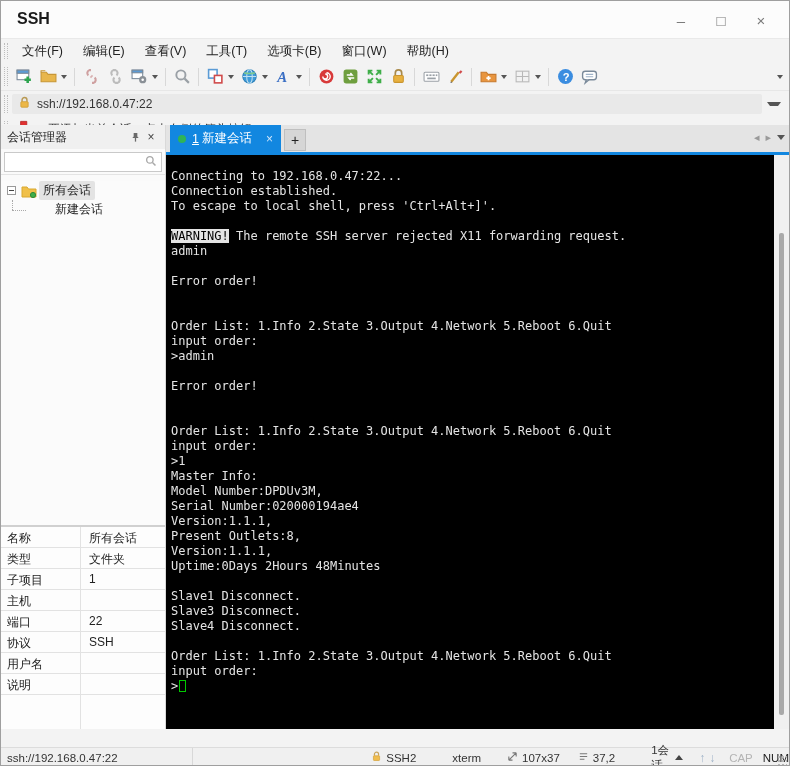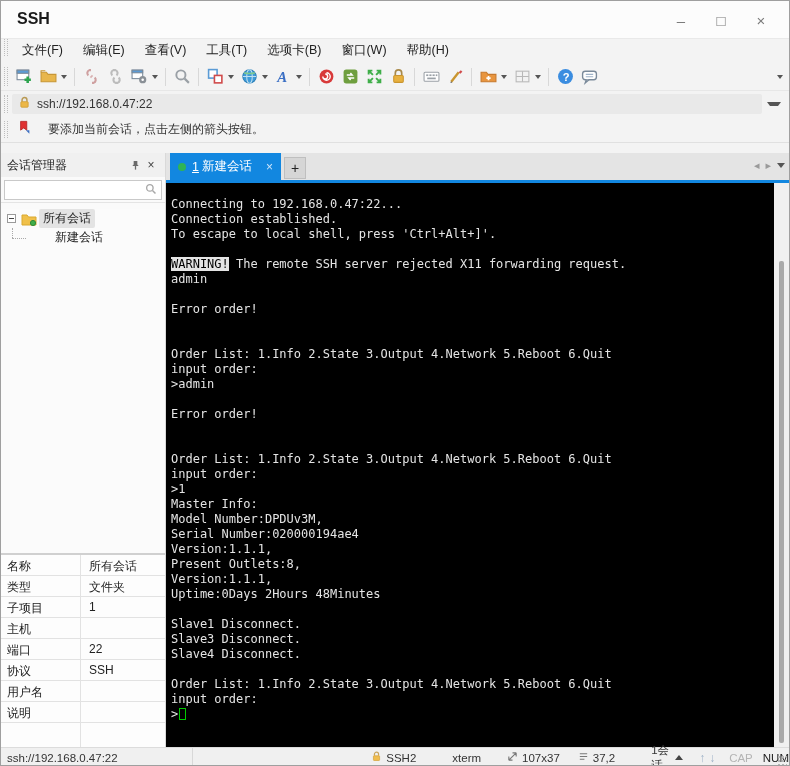--- a/index.html
+++ b/index.html
@@ -6,21 +6,21 @@
   html,body { width:790px; height:766px; font-family:"Liberation Sans",sans-serif; }
   .window { position:relative; width:790px; height:766px; background:#f3f3f3; border:1px solid #9f9f9f; overflow:hidden; }
 
   
   .titlebar { position:absolute; left:0; top:0; width:100%; height:38px; background:#fcfcfc; border-bottom:1px solid #e9e9e9; }
   .titlebar .title { position:absolute; left:16px; top:9px; font-size:16px; font-weight:bold; color:#1a1a1a; }
   .winbtns { position:absolute; right:8px; top:0; height:38px; display:flex; align-items:center; }
   .winbtn { width:40px; height:38px; display:flex; align-items:center; justify-content:center; color:#7b7b7b; font-size:15px; cursor:default; }
 
   
-  .menubar { position:absolute; left:0; top:38px; width:100%; height:24px; display:flex; align-items:flex-start; background:#f3f3f3; }
+  .menubar { position:absolute; left:0; top:38px; width:100%; height:24px; display:flex; align-items:center; background:#f3f3f3; }
   .grip { width:4px; height:70%; margin:0 4px 0 3px; border-left:1px dotted #bdbdbd; border-right:1px dotted #bdbdbd; }
   .menu-item { padding:3px 10px; font-size:12.5px; color:#222; }
 
   
   .toolbar { position:absolute; left:0; top:62px; width:100%; height:28px; display:flex; align-items:center; background:#f3f3f3; border-bottom:1px solid #e7e7e7; }
   .tbi { width:22px; height:22px; display:inline-flex; align-items:center; justify-content:center; margin:0 1px; }
   .tbi svg { display:block; }
   .caret { width:0; height:0; border-left:3.5px solid transparent; border-right:3.5px solid transparent; border-top:4px solid #555; margin:0 3px 0 1px; }
   .tsep { width:1px; height:18px; background:#d8d8d8; margin:0 4px; }
   .tb-overflow { margin-left:auto; margin-right:6px; }
@@ -29,21 +29,21 @@
   .addressrow { position:absolute; left:0; top:90px; width:100%; height:26px; display:flex; align-items:center; background:#f3f3f3; }
   .addressfield { flex:1; height:20px; margin-right:4px; background:#e9e9e9; border-radius:2px; display:flex; align-items:center; padding:0 6px; }
   .addressfield .addr-text { font-size:12px; color:#333; margin-left:6px; }
   .addr-drop { width:14px; display:flex; justify-content:center; }
 
   
   .noticerow { position:absolute; left:0; top:116px; width:100%; height:26px; display:flex; align-items:center; background:#f3f3f3; border-bottom:1px solid #e0e0e0; }
   .notice-text { font-size:12px; color:#333; margin-left:16px; }
 
   
-  .main { position:absolute; left:0; top:152px; width:100%; height:464px; }
+  .main { position:absolute; left:0; top:124px; width:100%; height:464px; }
 
   
   .sidebar { position:absolute; left:0; top:0; width:165px; height:604px; background:#fafafa; border-right:1px solid #d9d9d9; }
   .sm-header { height:24px; display:flex; align-items:center; padding:0 6px; background:#f0f0f0; }
   .sm-title { font-size:12px; color:#222; flex:1; }
   .sm-btn { width:16px; height:16px; display:flex; align-items:center; justify-content:center; color:#444; font-size:12px; }
   .sm-search { height:26px; display:flex; align-items:center; padding:2px 3px; background:#fafafa; border-bottom:1px solid #e4e4e4; }
   .sm-search .box { flex:1; height:20px; background:#fff; border:1px solid #c9c9c9; display:flex; align-items:center; justify-content:flex-end; padding:0 4px; }
   .sm-tree { position:relative; height:350px; background:#fbfbfb; }
   .tree-row { position:relative; display:flex; align-items:center; height:19px; font-size:12px; color:#222; }

